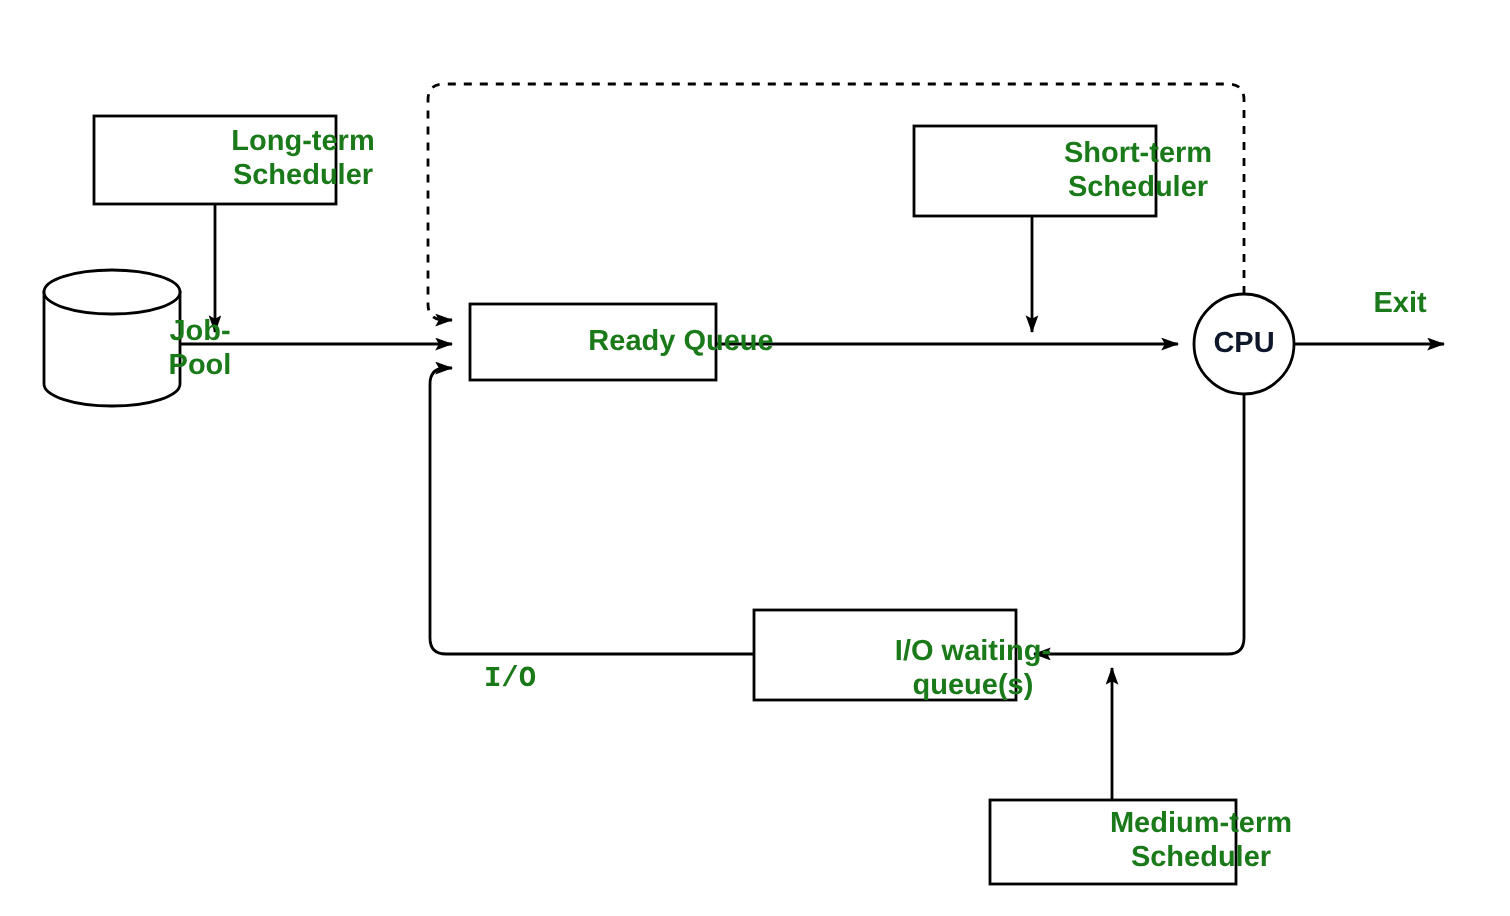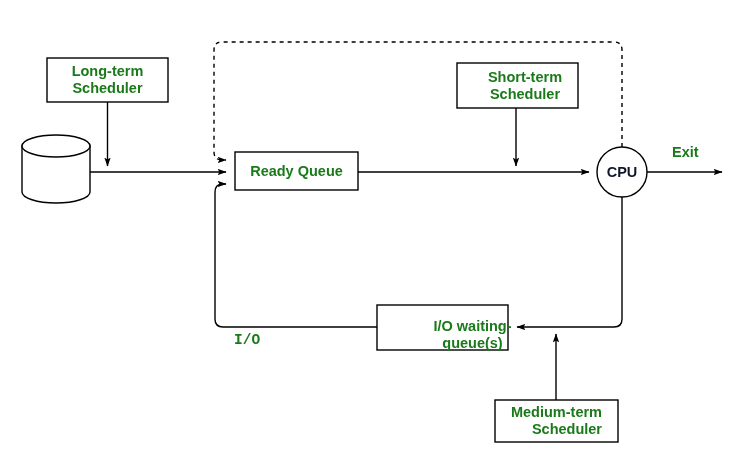--- a/index.html
+++ b/index.html
@@ -17,27 +17,29 @@
     color:#1a7a1a;
     font-weight:bold;
     font-size:14.5px;
     line-height:17px;
     text-align:center;
     white-space:pre-line;
     display:flex;
     align-items:center;
     justify-content:center;
     pointer-events:none;
+    padding-left:44px;
   }
   .edge-label{
     position:absolute;
     color:#1a7a1a;
     font-weight:bold;
     font-size:14.5px;
     line-height:17px;
+    text-align:center;
   }
   .cpu-label{
     position:absolute;
     color:#0f172a;
     font-weight:bold;
     font-size:14.5px;
     text-align:center;
     width:60px;
   }
 </style>
@@ -82,33 +84,35 @@
 
     <path d="M647,172 L722,172" fill="none" stroke="#000000" stroke-width="1.4" marker-end="url(#ah)"></path>
 
     <path d="M622,147 L622,50 Q622,42 614,42 L222,42 Q214,42 214,50 L214,152 Q214,160 222,160 L226,160" fill="none" stroke="#000000" stroke-width="1.4" stroke-dasharray="4,4" marker-end="url(#ah)"></path>
 
     <path d="M622,197 L622,319 Q622,327 614,327 L517,327" fill="none" stroke="#000000" stroke-width="1.4" marker-end="url(#ah)"></path>
 
     <path d="M377,327 L223,327 Q215,327 215,319 L215,192 Q215,184 223,184 L226,184" fill="none" stroke="#000000" stroke-width="1.4" marker-end="url(#ah)"></path>
   </svg>
 
+  <div class="node-label" style="left:22px;top:150px;width:68px;height:50px;">Job-
+Pool</div>
 
   <div class="node-label" style="left:47px;top:58px;width:121px;height:44px;">Long-term
 Scheduler</div>
 
   <div class="node-label" style="left:457px;top:63px;width:136px;height:45px;">Short-term
 Scheduler</div>
 
-  <div class="node-label" style="left:495px;top:400px;width:123px;height:42px;text-align:right;">Medium-term
+  <div class="node-label" style="left:495px;top:400px;width:123px;height:42px;">Medium-term
 Scheduler</div>
 
   <div class="node-label" style="left:235px;top:152px;width:123px;height:38px;">Ready Queue</div>
 
-  <div class="node-label" style="left:377px;top:305px;width:131px;height:59px;margin-left:30px;">I/O waiting-
+  <div class="node-label" style="left:377px;top:305px;width:131px;height:59px;">I/O waiting-
 queue(s)</div>
 
   <div class="cpu-label" style="left:592px;top:164px;">CPU</div>
 
   <div class="edge-label" style="left:672px;top:144px;width:56px;">Exit</div>
 
   <div class="edge-label" style="left:234px;top:332px;width:42px;font-family:Liberation Mono, monospace;">I/O</div>
 
 </div>
 

